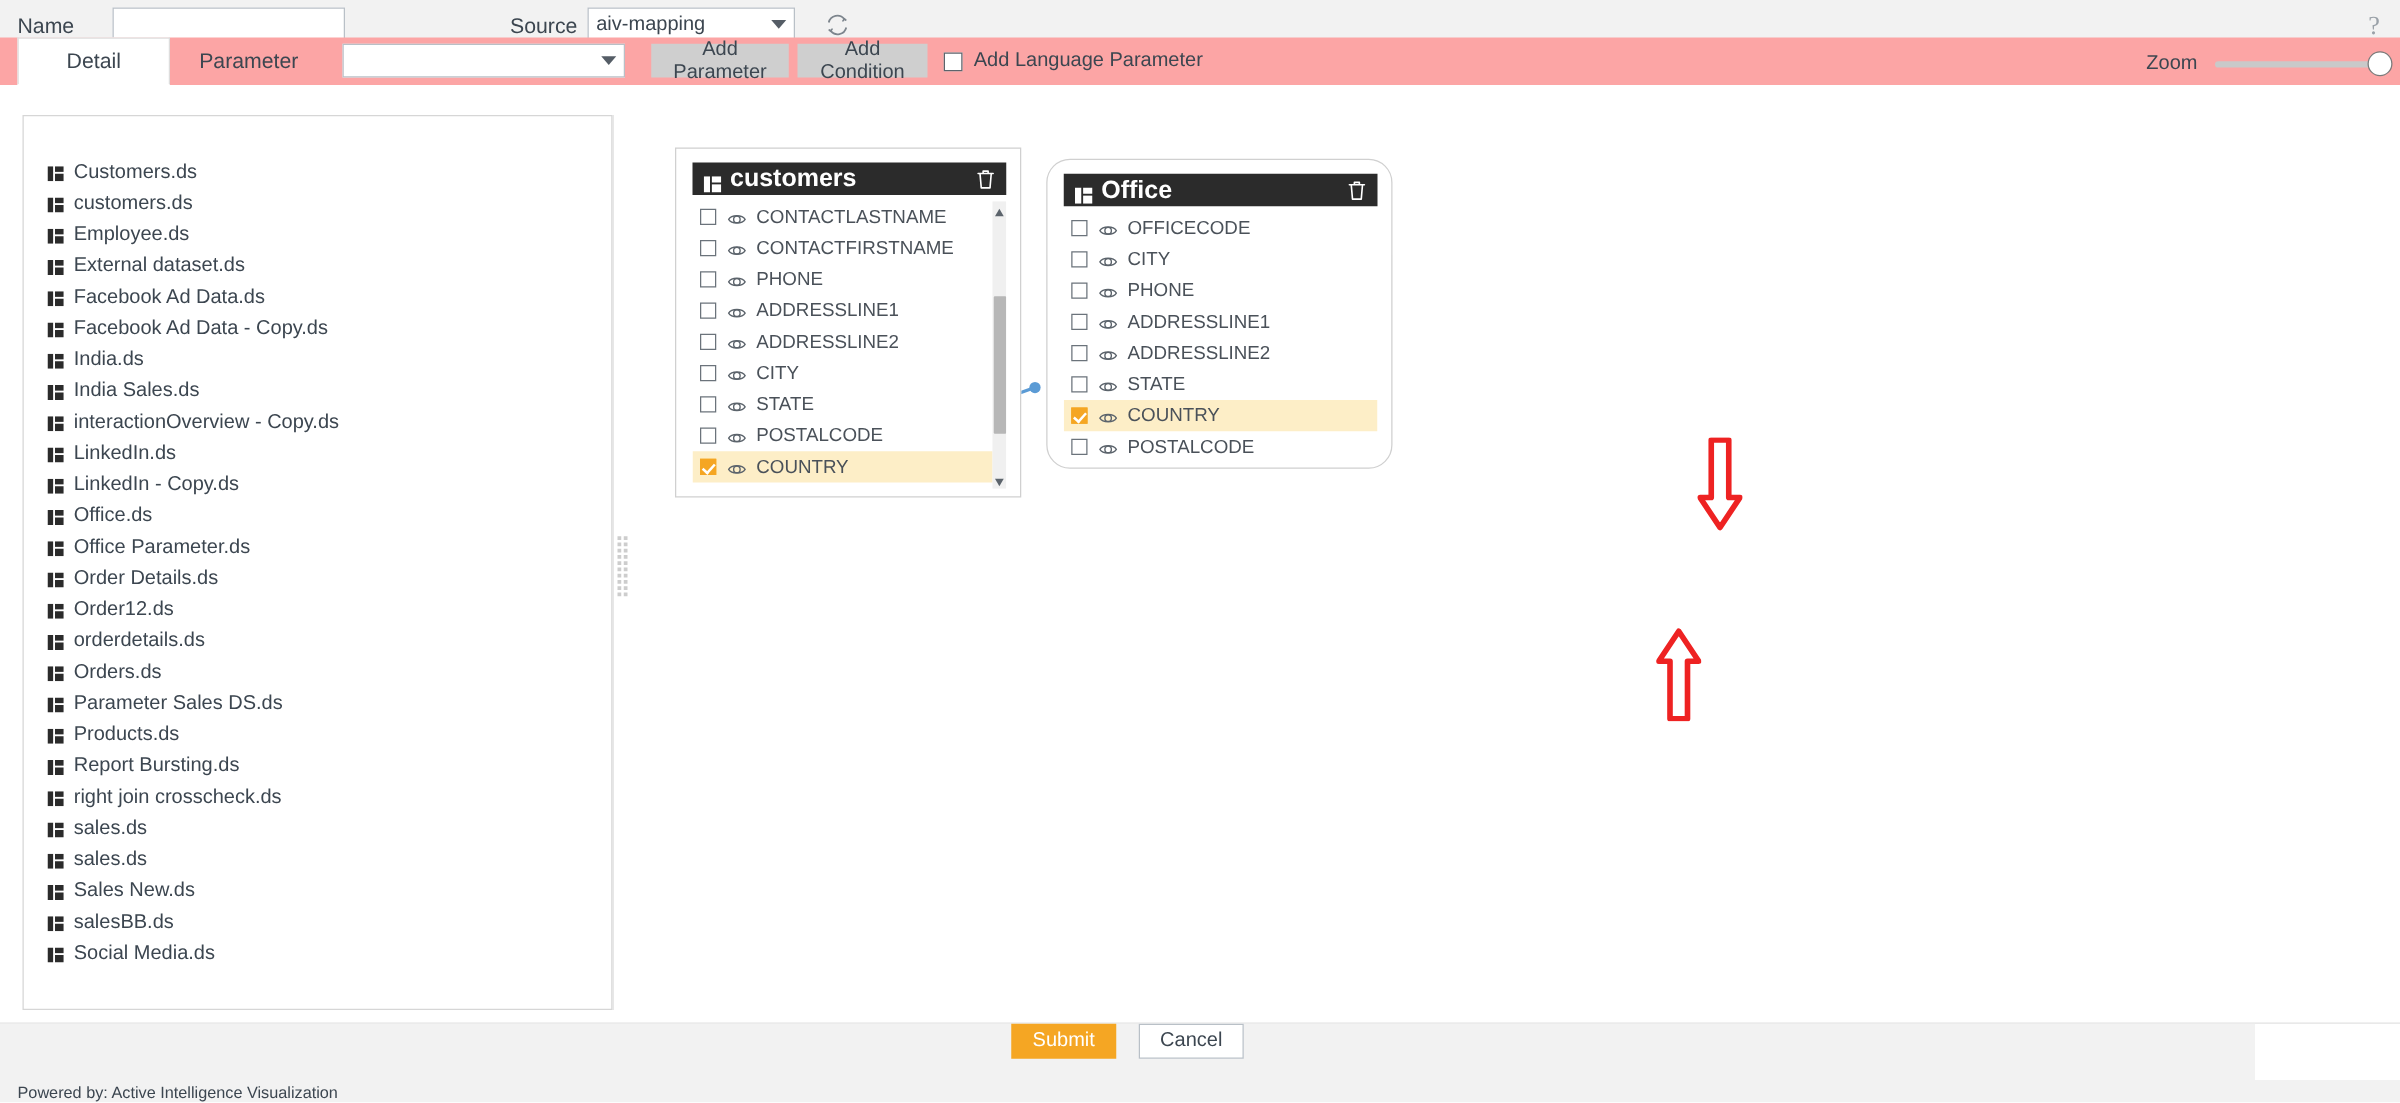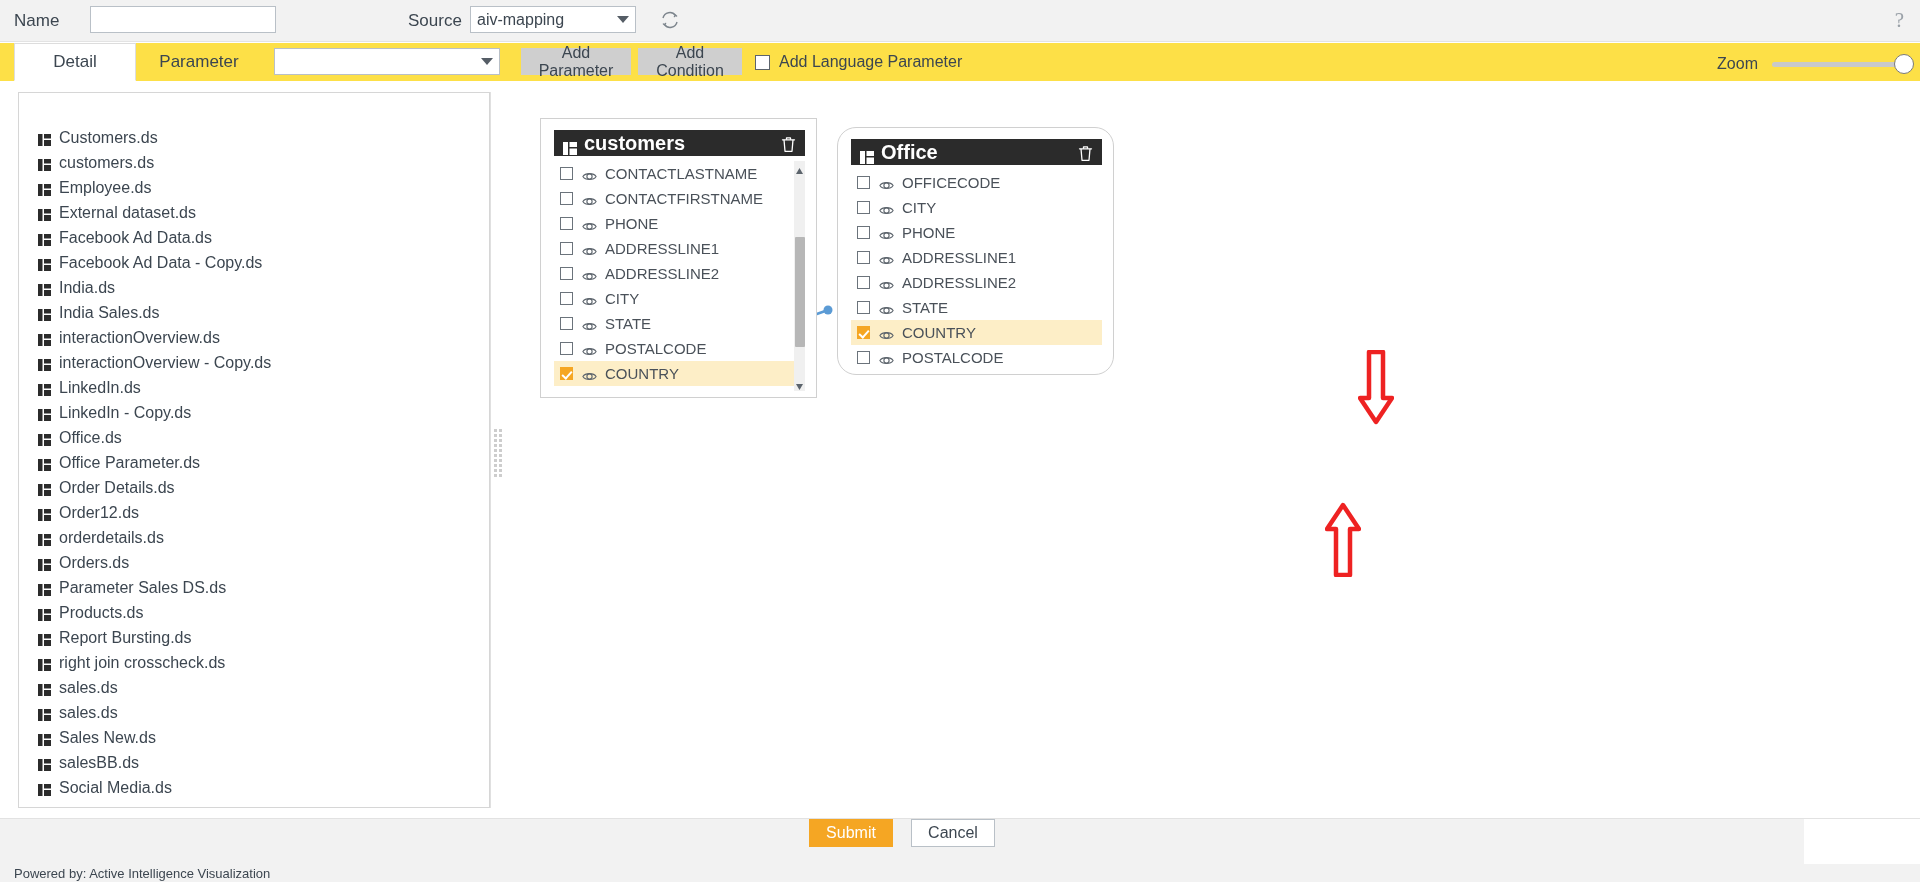--- a/index.html
+++ b/index.html
@@ -51,22 +51,22 @@
     width: 20px; height: 20px; cursor: pointer; color: #7d858d;
   }
   .help-icon {
     position: absolute; right: 16px; top: 8px;
     font-size: 21px; color: #9aa1a8; cursor: pointer;
     font-family: "Liberation Serif", serif;
   }
 
   
   .tabbar {
-    position: absolute; left: 0; top: 43px; width: 1920px; height: 38px;
-    background: #fde047;
+    position: absolute; left: 0; top: 30px; width: 1920px; height: 38px;
+    background: #fca5a5;
   }
   .tab {
     position: absolute; top: 0; height: 38px;
     display: flex; align-items: center; justify-content: center;
     font-size: 17px; color: #3c4650; cursor: pointer;
   }
   .tab.active {
     background: #ffffff;
     border: 1px solid #dddddd; border-bottom: 1px solid #ffffff;
   }
@@ -386,28 +386,20 @@
             </svg></span>
           <span>India.ds</span>
         </div>
         <div class="ds-item">
           <span class="ds-icon"><svg viewBox="0 0 13 12" width="13" height="12">
               <rect x="0" y="0" width="4.5" height="12" fill="#2b2b2b"></rect>
               <rect x="6" y="0" width="7" height="4.5" fill="#2b2b2b"></rect>
               <rect x="6" y="6" width="7" height="6" fill="#2b2b2b"></rect>
             </svg></span>
           <span>India Sales.ds</span>
-        </div>
-        <div class="ds-item">
-          <span class="ds-icon"><svg viewBox="0 0 13 12" width="13" height="12">
-              <rect x="0" y="0" width="4.5" height="12" fill="#2b2b2b"></rect>
-              <rect x="6" y="0" width="7" height="4.5" fill="#2b2b2b"></rect>
-              <rect x="6" y="6" width="7" height="6" fill="#2b2b2b"></rect>
-            </svg></span>
-          <span>interactionOverview.ds</span>
         </div>
         <div class="ds-item">
           <span class="ds-icon"><svg viewBox="0 0 13 12" width="13" height="12">
               <rect x="0" y="0" width="4.5" height="12" fill="#2b2b2b"></rect>
               <rect x="6" y="0" width="7" height="4.5" fill="#2b2b2b"></rect>
               <rect x="6" y="6" width="7" height="6" fill="#2b2b2b"></rect>
             </svg></span>
           <span>interactionOverview - Copy.ds</span>
         </div>
         <div class="ds-item">

